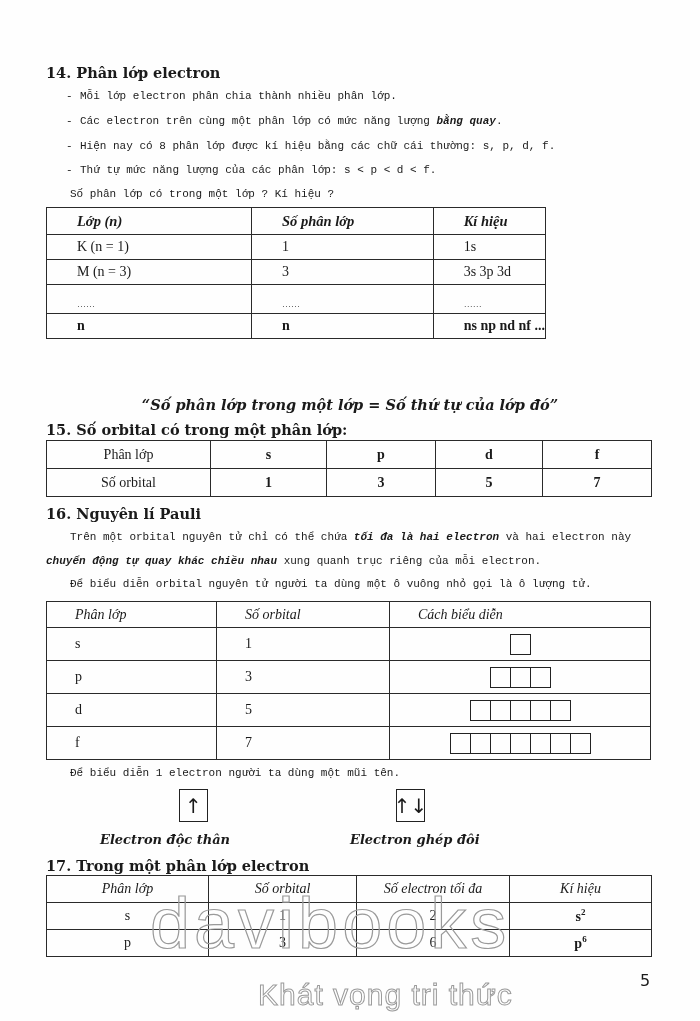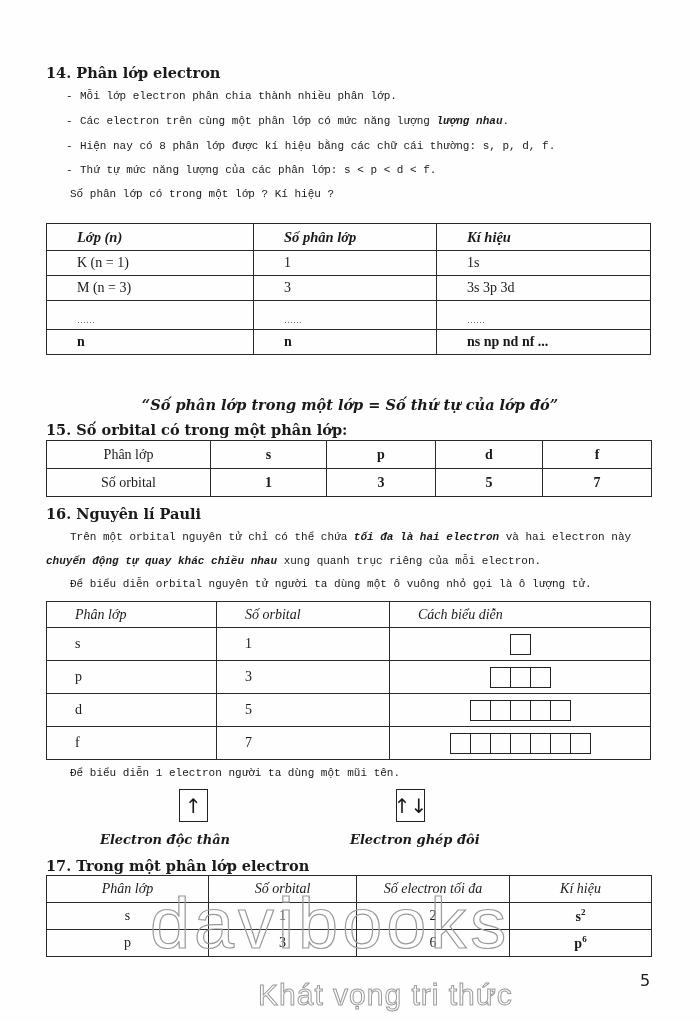--- a/index.html
+++ b/index.html
@@ -11,21 +11,21 @@
     .abs { position: absolute; }
     .h { font-weight: bold; font-size: 14.5px; white-space: nowrap; }
     .p { font-size: 11px; white-space: nowrap; font-family: Liberation Mono, monospace; }
     .p b, .bi { font-weight: bold; font-style: italic; }
     .bullet::before { content: "-"; display: inline-block; width: 14px; }
 
     table { position: absolute; border-collapse: collapse; font-family: "Liberation Serif", serif; font-size: 14px; }
     td, th { border: 1.2px solid #2a2a2a; padding: 0 0 0 12px; white-space: nowrap; text-align: left; font-weight: normal; }
     th { font-style: italic; }
 
-    #t1 { left: 46px; top: 207px; width: 605px; margin-top: 16px; }
+    #t1 { left: 46px; top: 207px; width: 500px; }
     #t1 th { font-weight: bold; height: 26px; padding-left: 30px; font-size: 14.5px; }
     #t1 td { height: 24px; padding-left: 30px; }
     #t1 tr.last td { font-weight: bold; }
     #t1 tr.dots td { font-size: 9px; vertical-align: bottom; padding-bottom: 4px; }
     #t1 col.c1 { width: 207px; } #t1 col.c2 { width: 183px; }
 
     .caption { font-weight: bold; font-style: italic; font-size: 14.5px; left: 0; width: 700px; text-align: center; }
 
     #t2 { left: 46px; top: 440px; width: 606px; }
     #t2 td { height: 27px; text-align: center; padding: 0; }
@@ -56,21 +56,21 @@
     .wm2 { left: 258px; top: 978px; font-family: "Liberation Sans", sans-serif; font-size: 30px; letter-spacing: 1px;
            color: transparent; -webkit-text-stroke: 1px #9a9a9a; white-space: nowrap; }
     .pnum { left: 640px; top: 971px; font-family: "DejaVu Sans", sans-serif; font-size: 16px; }
   </style>
 </head>
 <body>
 
 <div class="abs h" style="left:46px;top:64px;">14. Phân lớp electron</div>
 <div class="abs p bullet" style="left:66px;top:90px;">Mỗi lớp electron phân chia thành nhiều phân lớp.</div>
 <div class="abs p" style="left:66px;top:115px;">
-  <span class="bullet"></span><span>Các electron trên cùng một phân lớp có mức năng lượng </span><b>lượng nhau</b><span>.</span>
+  <span class="bullet"></span><span>Các electron trên cùng một phân lớp có mức năng lượng </span><b>bằng quay</b><span>.</span>
 </div>
 <div class="abs p bullet" style="left:66px;top:140px;">Hiện nay có 8 phân lớp được kí hiệu bằng các chữ cái thường: s, p, d, f.</div>
 <div class="abs p bullet" style="left:66px;top:164px;">Thứ tự mức năng lượng của các phân lớp: s &lt; p &lt; d &lt; f.</div>
 <div class="abs p" style="left:70px;top:188px;">Số phân lớp có trong một lớp ? Kí hiệu ?</div>
 
 <table id="t1">
   <colgroup>
       <col class="c1">
       <col class="c2">
       <col>

